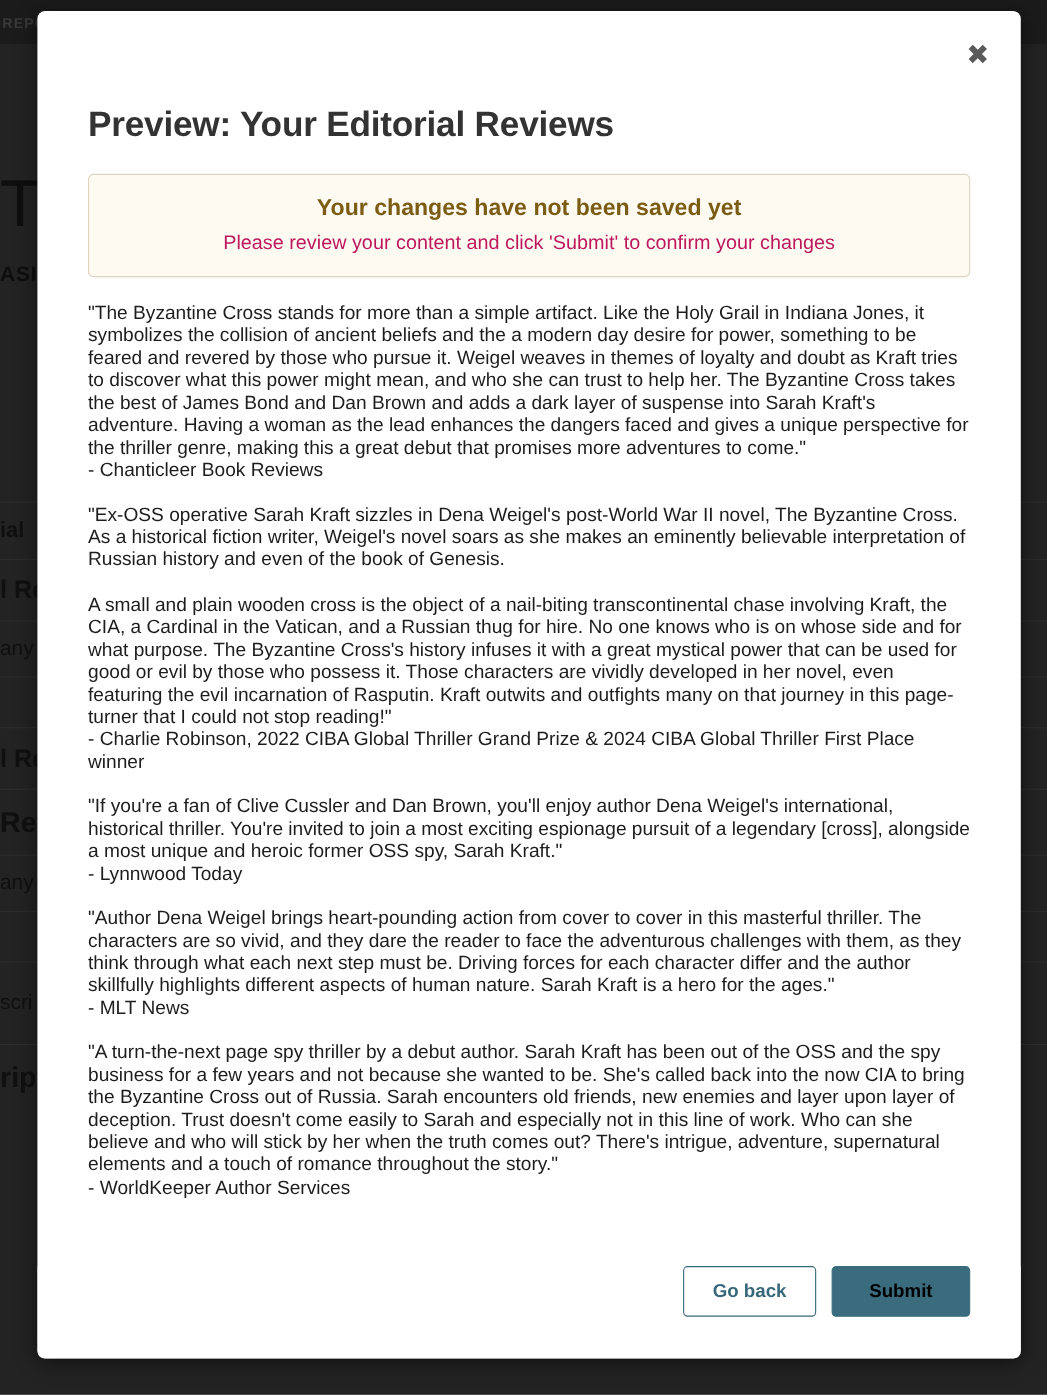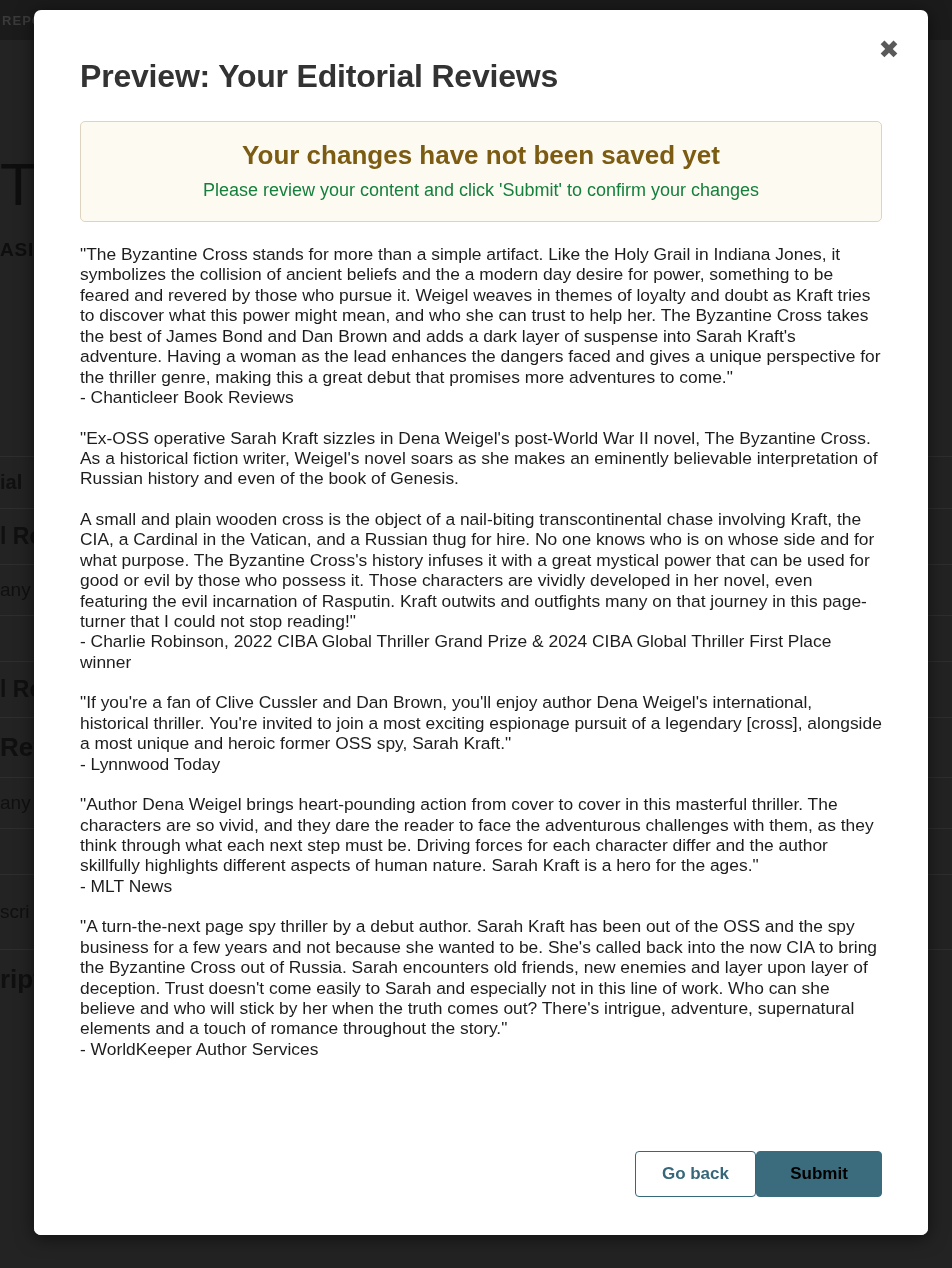--- a/index.html
+++ b/index.html
@@ -78,63 +78,65 @@
     border: none; background: transparent;
     color: #5a5a5a;
     font-size: 25px; line-height: 1;
     font-weight: 700;
     cursor: pointer;
     padding: 0;
     font-family: "DejaVu Sans", sans-serif;
   }
   .modal-inner {
     padding: 48px 46px 0 46px;
+    margin-top: 37px;
   }
   h1#modal-title {
     margin: 0;
     font-size: 32px;
     font-weight: 700;
     color: #333333;
     letter-spacing: -0.2px;
   }
   #warning-banner {
     margin-top: 26px;
     background: #fdfaf2;
     border: 1px solid #ddd3bf;
     border-radius: 5px;
     padding: 18px 20px 20px 20px;
     text-align: center;
   }
   #warning-title {
-    font-size: 26px;
+    font-size: 21px;
     font-weight: 700;
     color: #7b5c12;
     margin: 0 0 9px 0;
   }
   #warning-sub {
     font-size: 18px;
-    color: #15803d;
+    color: #be185d;
     margin: 0;
     font-weight: 400;
   }
   #reviews-body {
     margin-top: 22px;
     font-size: 17.4px;
     line-height: 1.175;
     color: #1d1d1d;
   }
   .review-block { margin: 0 0 20px 0; white-space: pre-wrap; }
   .review-block:last-child { margin-bottom: 0; }
 
   #modal-footer {
     position: absolute;
     left: 0; right: 0; bottom: 0;
     padding: 0 46px 38px 46px;
     display: flex;
     justify-content: flex-end;
+    gap: 14px;
     background: #fff;
   }
   .btn {
     font-family: "Liberation Sans", sans-serif;
     font-size: 17px;
     font-weight: 700;
     border-radius: 4px;
     cursor: pointer;
     padding: 0 26px;
     height: 46px;

